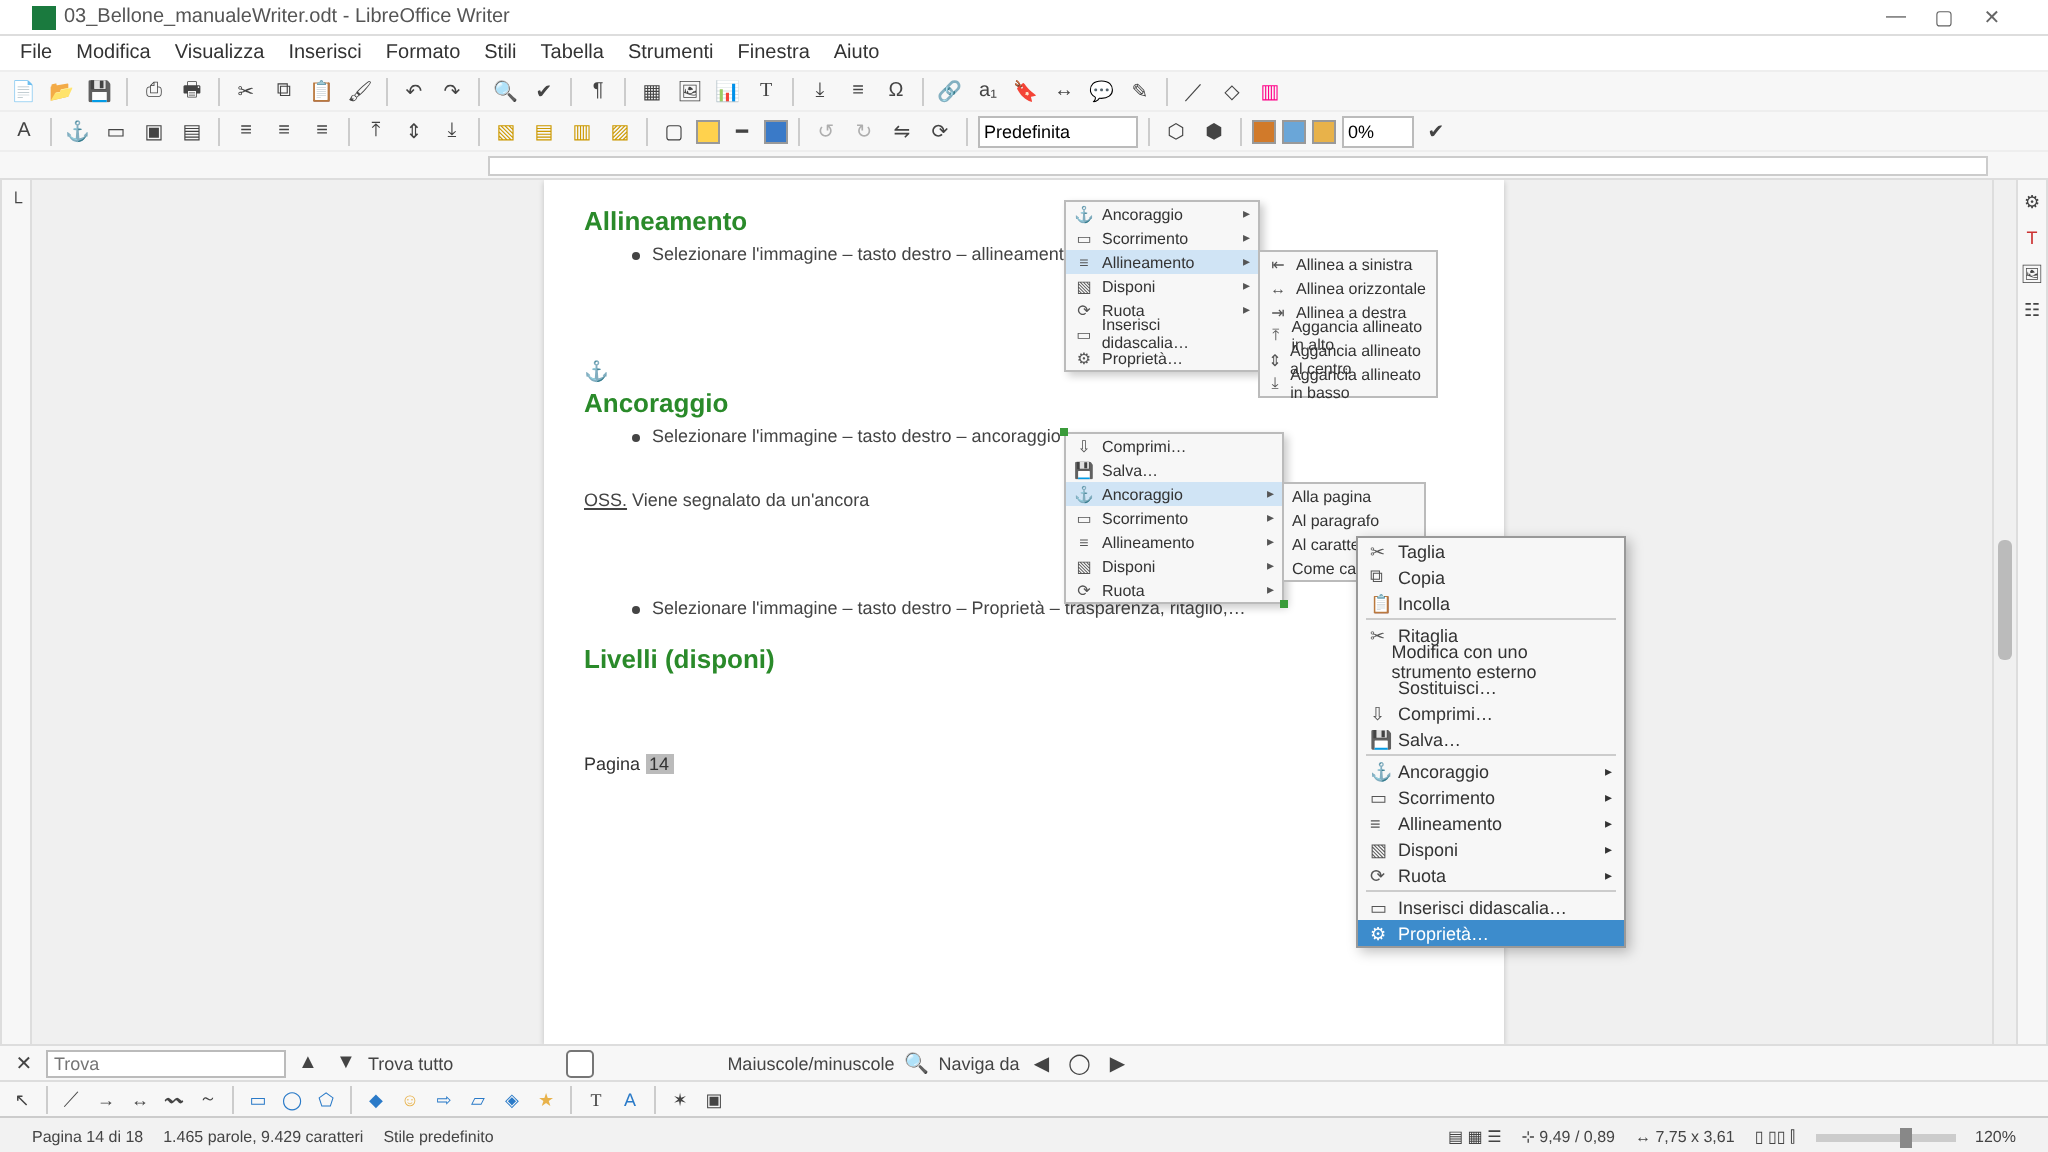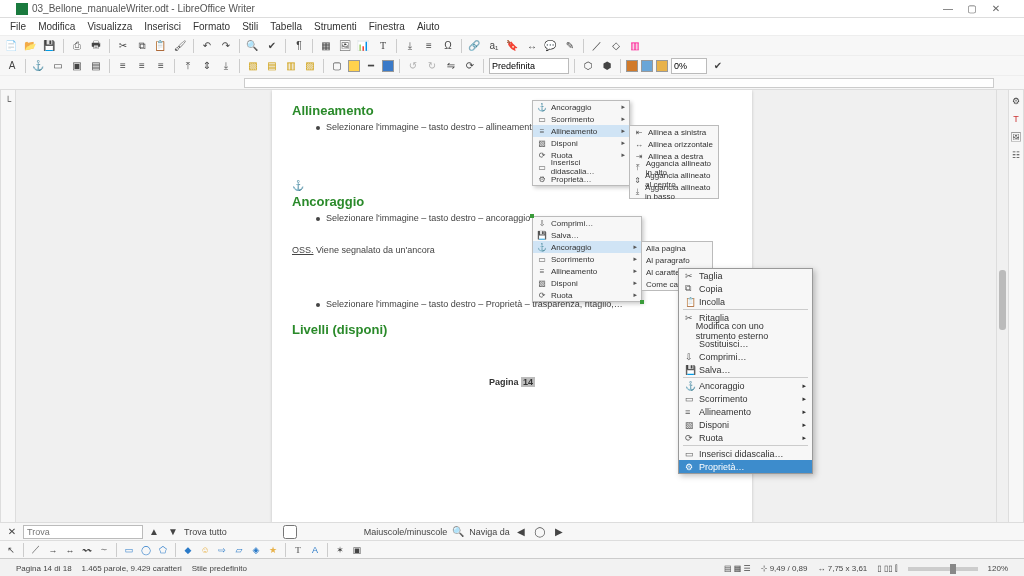--- a/index.html
+++ b/index.html
@@ -35,21 +35,21 @@
 .docarea { flex: 1; background: #f0f0f0; display: flex; justify-content: center; overflow: hidden; position: relative; }
 .page { width: 480px; background: #fff; box-shadow: 0 1px 3px rgba(0,0,0,.2); padding: 10px 20px; font-size: 9px; color: #333; position: relative; }
 
 
 h2.green { color: #2a8a2a; font-weight: bold; font-size: 13px; margin: 3px 0 4px; }
 .doc-body { font-size: 9px; color: #444; padding-left: 24px; }
 .doc-body .bullet { display: inline-block; width: 4px; height: 4px; background: #444; border-radius: 50%; margin-right: 6px; vertical-align: middle; }
 .anchor-ico { display:inline-block; width:10px; height:10px; font-size:10px; color:#666; margin-bottom:-2px;}
 .oss { font-size: 9px; color: #444; }
 .oss u { text-decoration: underline; }
-.pagenum { text-align: center; font-size: 9px; font-weight: bold; margin-top: 12px; }
+.pagenum { font-size: 9px; font-weight: normal; margin-top: 12px; }
 .pagenum .num { background: #bbb; padding: 0 2px; }
 
 
 .embed-menu { position: absolute; font-size: 8px; background: #f7f7f7; border: 1px solid #bbb; box-shadow: 2px 2px 4px rgba(0,0,0,.2); }
 .embed-menu .row { display: flex; align-items: center; height: 12px; padding: 0 4px; gap: 4px; color: #333; }
 .embed-menu .row.hi { background: #d0e4f5; }
 .embed-menu .row .ico { width: 10px; text-align: center; font-size: 8px; color: #555; }
 .embed-menu .row .arr { margin-left: auto; font-size: 7px; color: #555; }
 .embed-menu .sub { position: absolute; left: 100%; top: 0; background: #f7f7f7; border: 1px solid #bbb; }
 .embed-menu.handles::before, .embed-menu.handles::after { content:''; position:absolute; width:4px; height:4px; background:#3a9b3a; }

